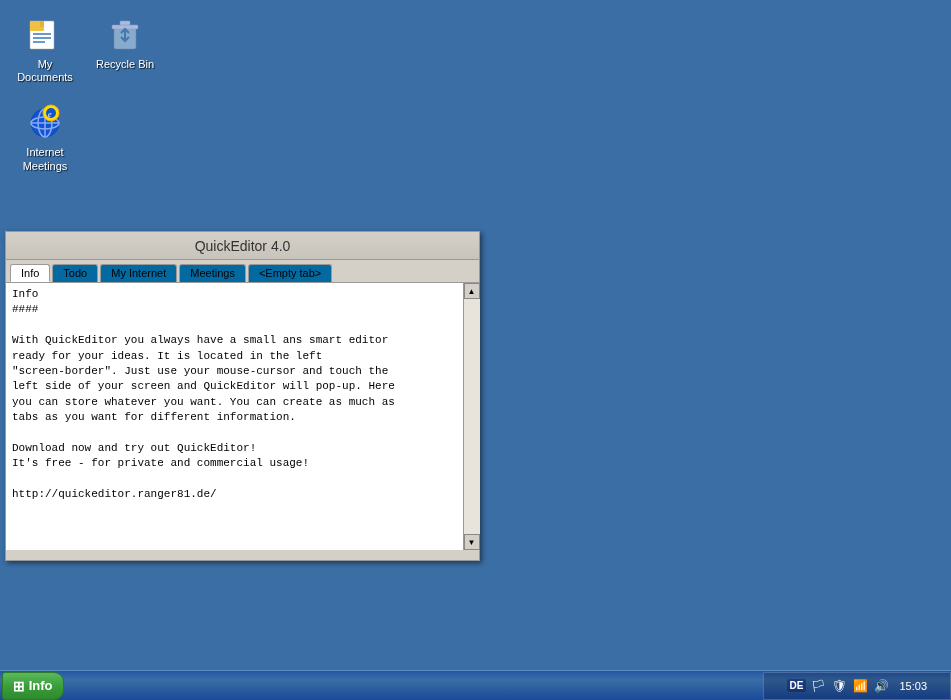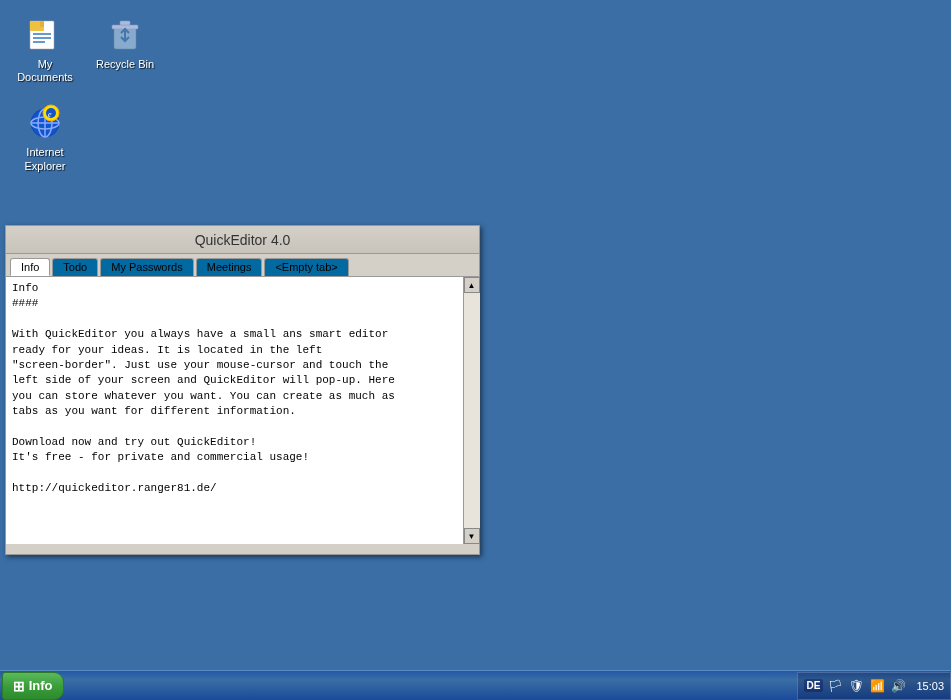--- a/index.html
+++ b/index.html
@@ -60,21 +60,21 @@
 
     
     .icon-svg {
       width: 38px;
       height: 38px;
     }
 
     
     .quickeditor-window {
       position: absolute;
-      top: 225px;
+      top: 231px;
       left: 5px;
       width: 475px;
       height: 330px;
       background: #d4d0c8;
       border: 1px solid #999;
       box-shadow: 2px 2px 5px rgba(0,0,0,0.5);
     }
 
     .window-titlebar {
       height: 28px;
@@ -201,21 +201,21 @@
     .taskbar-middle {
       flex: 1;
       height: 28px;
       margin: 1px 4px;
     }
 
     .taskbar-tray {
       display: flex;
       align-items: center;
       gap: 3px;
-      padding: 0 6px;
+      padding: 0 23px;
       height: 28px;
       background: rgba(0,0,30,0.2);
       border: 1px solid rgba(255,255,255,0.2);
     }
 
     .tray-icon {
       font-size: 12px;
       color: white;
       width: 18px;
       height: 18px;
@@ -288,33 +288,33 @@
             <ellipse cx="19" cy="20" rx="7" ry="14" fill="none" stroke="#88aaff" stroke-width="1.5"></ellipse>
             <ellipse cx="19" cy="20" rx="14" ry="6" fill="none" stroke="#88aaff" stroke-width="1.5"></ellipse>
             <line x1="5" y1="20" x2="33" y2="20" stroke="#88aaff" stroke-width="1.5"></line>
             <line x1="19" y1="6" x2="19" y2="34" stroke="#88aaff" stroke-width="1.5"></line>
 
             <circle cx="25" cy="10" r="8" fill="#ffdd00" stroke="#ffaa00" stroke-width="1"></circle>
             <circle cx="25" cy="10" r="5" fill="#1155cc"></circle>
             <text x="22" y="14" font-size="8" fill="white" font-family="serif" font-style="italic">e</text>
           </svg>
         </div>
-        <span class="icon-label">Internet Explorer</span>
+        <span class="icon-label">Internet Meetings</span>
       </div>
     </div>
   </div>
 
   <div class="quickeditor-window">
     <div class="window-titlebar">
       <span>QuickEditor 4.0</span>
     </div>
     <div class="window-tabs">
       <div class="tab active">Info</div>
       <div class="tab">Todo</div>
-      <div class="tab">My Passwords</div>
+      <div class="tab">My Internet</div>
       <div class="tab">Meetings</div>
       <div class="tab">&lt;Empty tab&gt;</div>
     </div>
     <div class="window-content">
       <div class="text-area" style="white-space: pre; font-family: &quot;Courier New&quot;, Courier, monospace; font-size: 11px;">Info
 ####
 
 With QuickEditor you always have a small ans smart editor
 ready for your ideas. It is located in the left
 "screen-border". Just use your mouse-cursor and touch the

